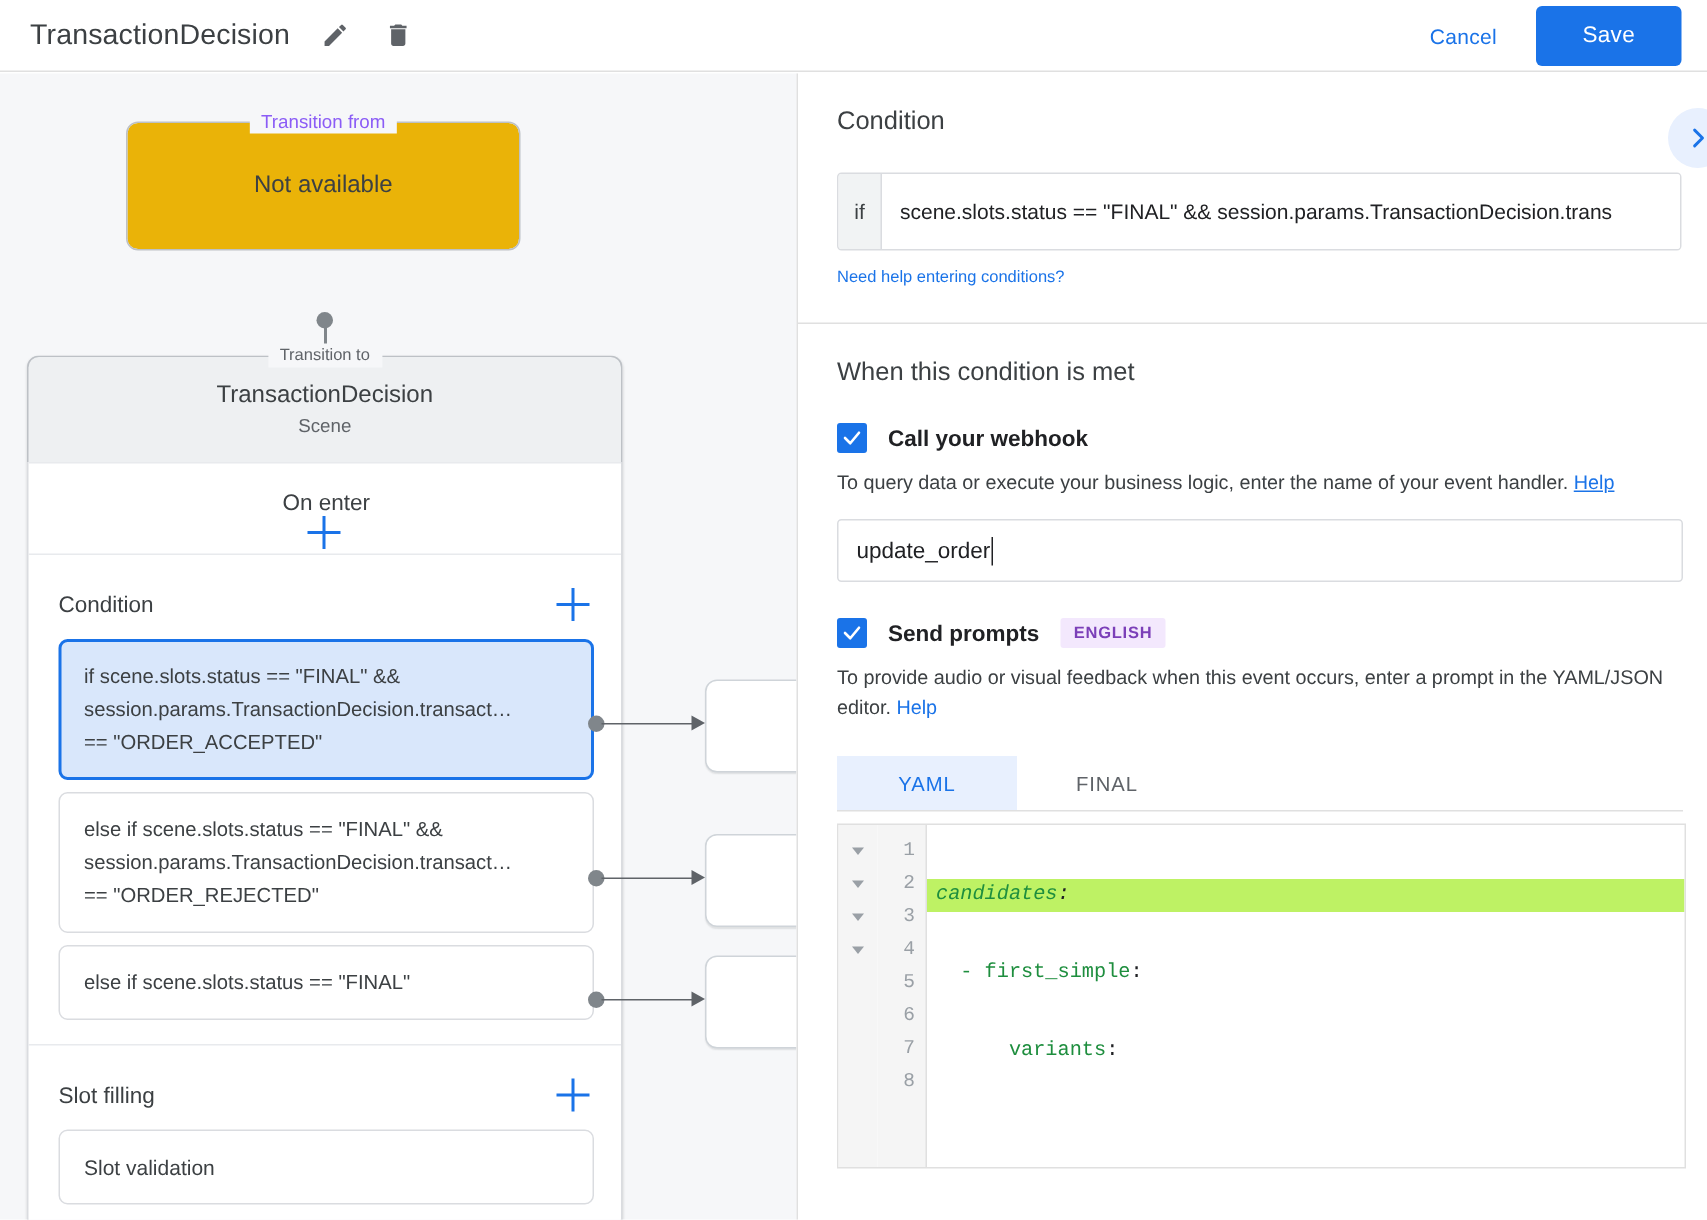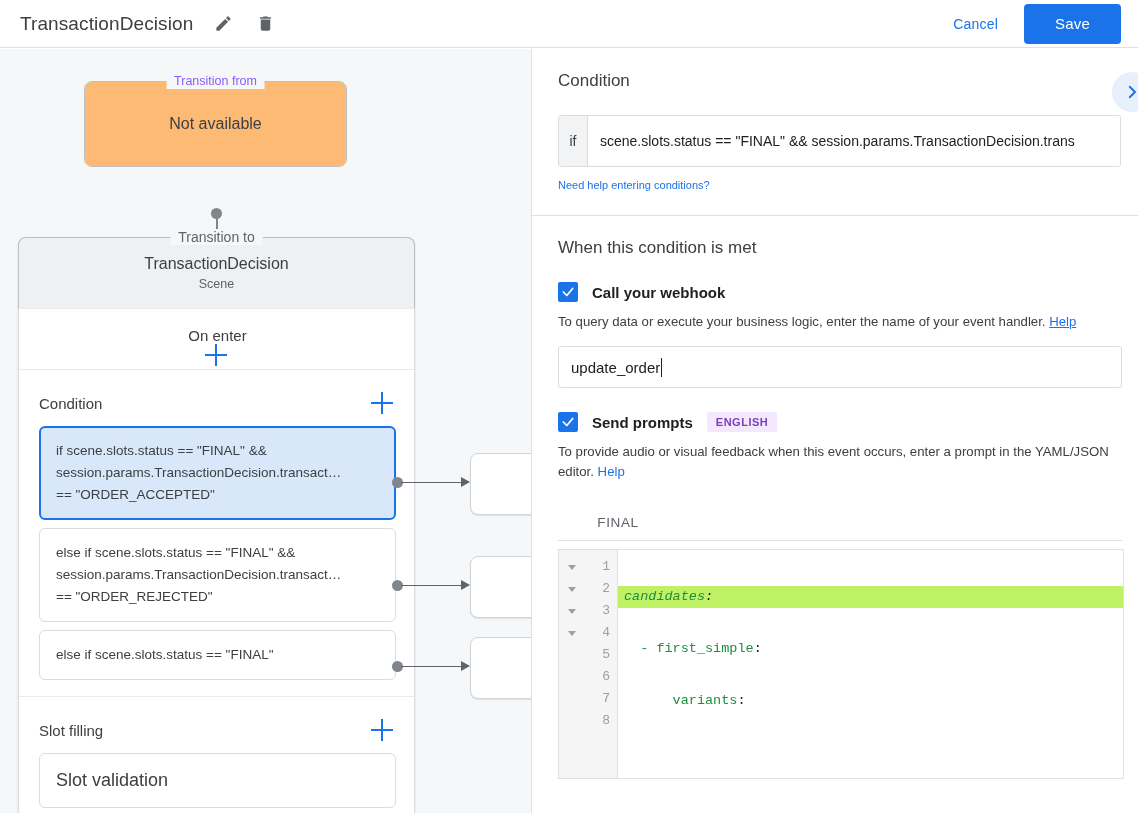--- a/index.html
+++ b/index.html
@@ -74,21 +74,21 @@
     line-height: 16px;
   }
   .lb-body {
     position: absolute; left: 1px; top: 9px; right: 1px; bottom: 1px;
     border-radius: 7px;
     display: flex; flex-direction: column;
     align-items: center; justify-content: center;
   }
 
   #node-from { left: 84px; top: 24px; width: 263px; height: 94px; }
-  #node-from .lb-body { background: #fdba74; }
+  #node-from .lb-body { background: #eab308; }
   #node-from-name { font-size: 16px; color: #3c4043; }
 
   
   #arrow-wrap { position: absolute; left: 208px; top: 108px; width: 20px; height: 88px; }
   .arrow-dot {
     position: absolute; left: 3px; top: 51px;
     width: 11px; height: 11px; border-radius: 50%;
     background: #80868b;
   }
   .arrow-line {
@@ -116,21 +116,21 @@
     position: relative;
     height: 70px;
     background: #eef0f2;
     border-radius: 7px 7px 0 0;
     display: flex; flex-direction: column;
     align-items: center; justify-content: center;
   }
   #scene-header-legend {
     position: absolute; top: -9px; left: 50%; transform: translateX(-50%);
     background: #f6f7f9; padding: 0 8px;
-    font-size: 14px; color: #5f6368; line-height: 16px;
+    font-size: 11px; color: #5f6368; line-height: 16px;
   }
   #scene-header::before {
     content: ""; position: absolute;
     left: -1px; top: -1px; right: -1px; bottom: 0;
     border: 1px solid #bdc1c6;
     border-bottom: none;
     border-radius: 8px 8px 0 0;
     pointer-events: none;
   }
   #scene-name { font-size: 16px; color: #3c4043; position: relative; }
@@ -173,21 +173,21 @@
     padding: 12px 15px;
   }
   .cond-item .cline { display: block; white-space: nowrap; overflow: hidden; text-overflow: ellipsis; }
 
   .slot-item {
     margin: 8px 18px 0 20px;
     border: 1px solid #dadce0;
     border-radius: 6px;
     background: #fff;
     padding: 16px 16px;
-    font-size: 18px;
+    font-size: 14px;
     color: #3c4043;
     cursor: pointer;
   }
   #section-onenter .section-head { padding-bottom: 0; height: 46px; flex-direction: column; }
   #section-onenter { padding-bottom: 14px; }
 
   
   .edge { position: absolute; }
   .edge .e-dot {
     position: absolute; left: 0; top: 0;
@@ -531,20 +531,21 @@
       <div class="cb-label">Send prompts</div>
       <div id="lang-badge">ENGLISH</div>
     </div>
 
     <div class="helper-text" style="max-width:551px;">
       <span>To provide audio or visual feedback when this event occurs, enter a prompt in the YAML/JSON editor.</span>
       <a style="text-decoration:none;">Help</a>
     </div>
 
     <div id="editor-tabs">
+      <div class="tab active">YAML</div>
       <div class="tab">FINAL</div>
     </div>
 
     <div id="code-editor">
       <div id="fold-gutter">
         <div class="fold-arrow">
             <i></i>
           </div>
         <div class="fold-arrow">
             <i></i>

